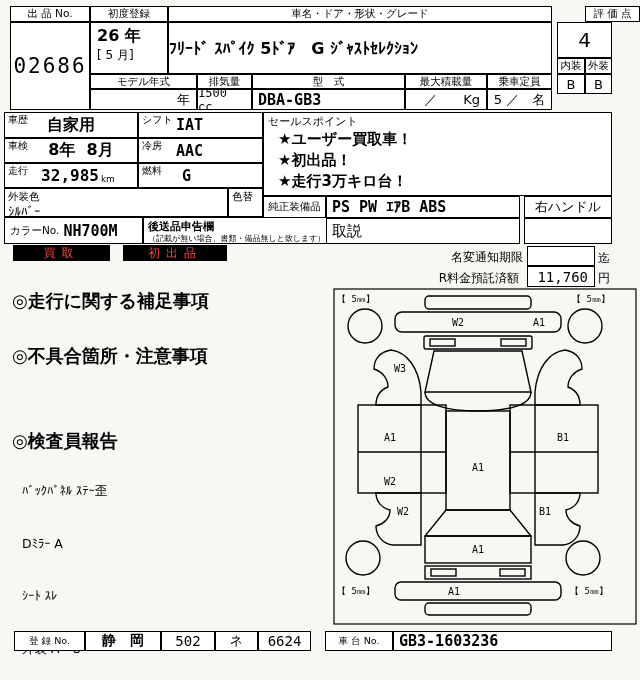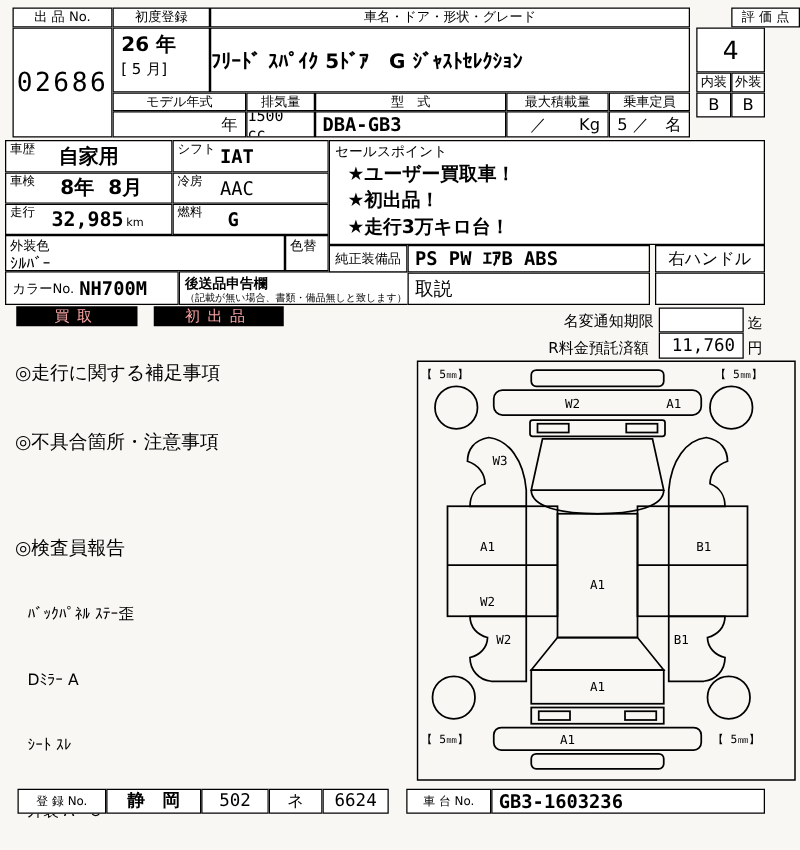--- a/index.html
+++ b/index.html
@@ -8,23 +8,23 @@
   .c{position:absolute;border:1.5px solid #000;box-sizing:border-box;background:#fff;
      display:flex;align-items:center;justify-content:center;overflow:hidden}
   .nb{border:none;background:transparent}
   .tag{position:absolute;top:1px;left:3px;font-size:10px;line-height:11px;white-space:nowrap}
   .lbl{font-size:10.5px;white-space:nowrap}
   .v13{font-size:13px}.v14{font-size:14px}.v15{font-size:15px}.v16{font-size:16px;font-weight:bold}
   .mono{font-family:"DejaVu Sans Mono","Liberation Mono",monospace}
   .big{font-size:21px;letter-spacing:2px}
   .name{font-size:16px;font-weight:bold;justify-content:flex-start;white-space:nowrap}
   .stack{flex-direction:column;align-items:flex-start;justify-content:flex-start}
-  .badge{position:absolute;background:#000;color:#fca5a5;font-size:12px;letter-spacing:6px;
+  .badge{position:absolute;background:#000;color:#ef4444;font-size:12px;letter-spacing:6px;
          display:flex;align-items:center;justify-content:center}
-  .sect{position:absolute;font-size:15px;font-weight:normal;white-space:nowrap}
+  .sect{position:absolute;font-size:18px;font-weight:bold;white-space:nowrap}
   .rep{position:absolute;font-size:12.5px;line-height:17.5px;white-space:pre}
   .small-note{font-size:8px;line-height:9px}
   .right{justify-content:flex-end;padding-right:6px}
   .left{justify-content:flex-start;padding-left:5px}
   svg text{font-family:"DejaVu Sans Mono","Liberation Mono",monospace;fill:#000}
   .sp-line{font-size:15px;font-weight:bold;line-height:21px;white-space:nowrap}
 </style>
 </head>
 <body>
 
@@ -69,21 +69,21 @@
     <span class="tag">シフト</span>
     <span class="v15 mono" style="margin-left:32px;font-weight:bold">IAT</span>
   </div>
 
   <div class="c" style="left:4px;top:138px;width:134px;height:25px">
     <span class="tag">車検</span>
     <span class="v16" style="margin-left:20px;white-space:pre">8年  8月</span>
   </div>
   <div class="c left" style="left:138px;top:138px;width:125px;height:25px">
     <span class="tag">冷房</span>
-    <span class="v15 mono" style="margin-left:32px;font-weight:normal">AAC</span>
+    <span class="v15 mono" style="margin-left:32px;font-weight:bold">AAC</span>
   </div>
 
   <div class="c" style="left:4px;top:163px;width:134px;height:25px">
     <span class="tag">走行</span>
     <span class="v16 mono" style="margin-left:14px">32,985</span>
     <span style="font-size:9px;margin:6px 0 0 2px">km</span>
   </div>
   <div class="c left" style="left:138px;top:163px;width:125px;height:25px">
     <span class="tag">燃料</span>
     <span class="v15 mono" style="margin-left:38px;font-weight:bold">G</span>

